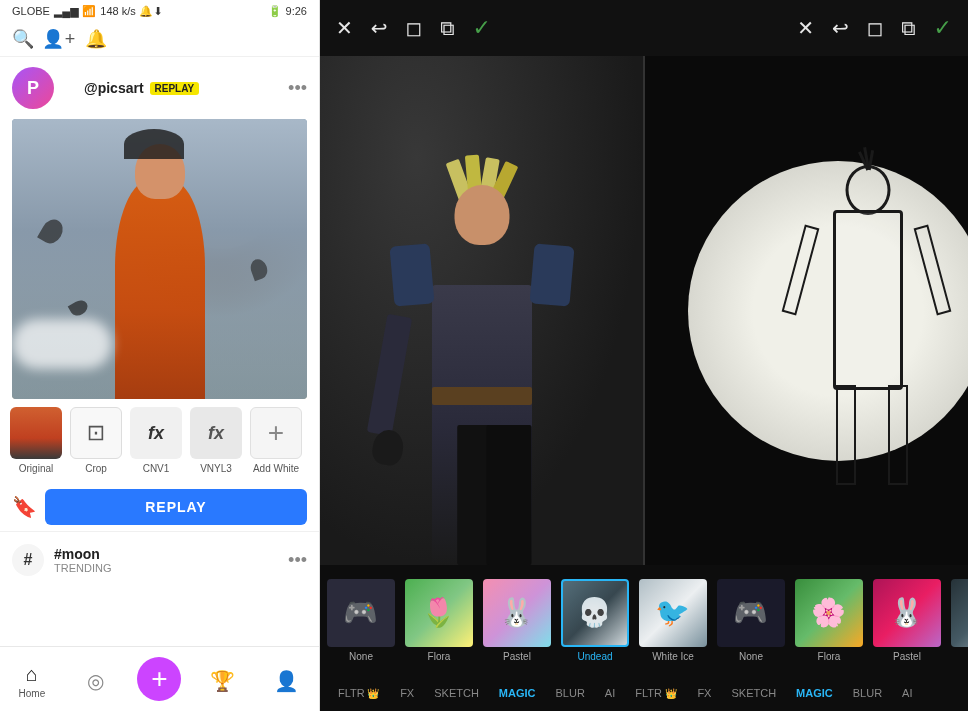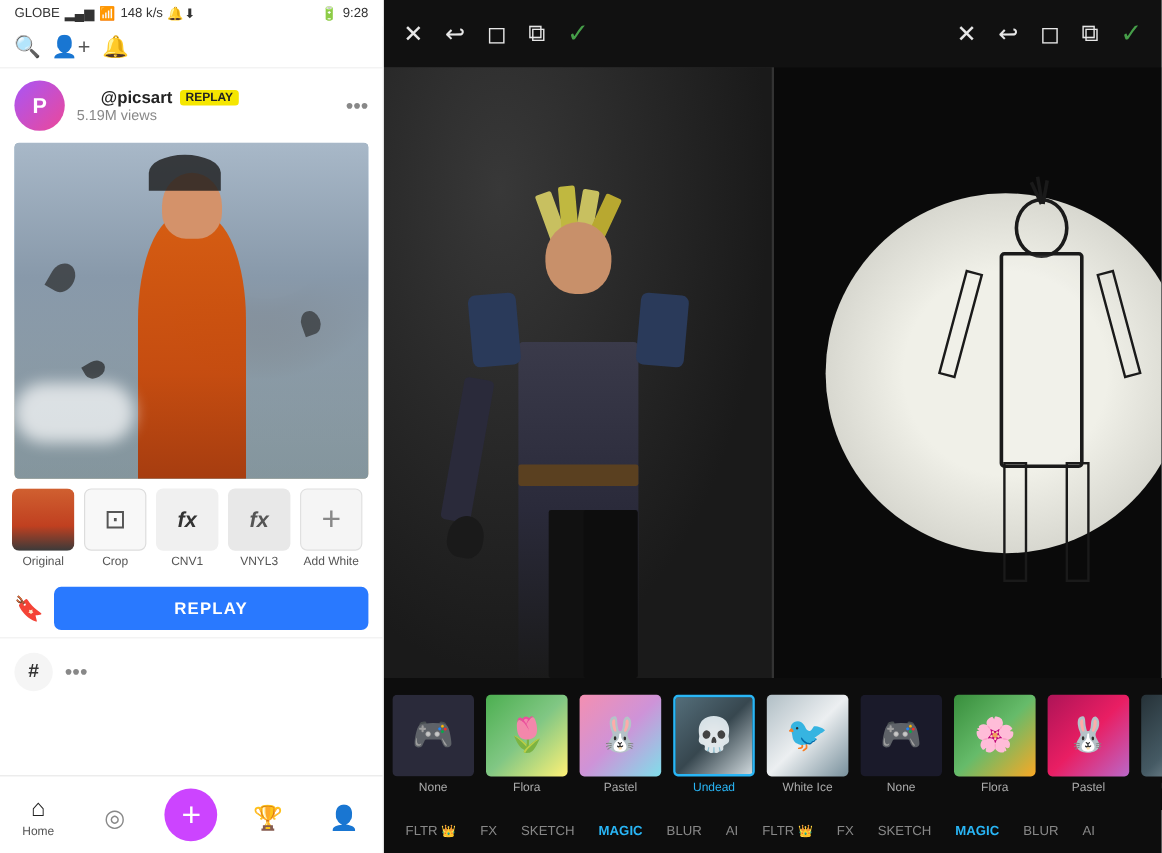--- a/index.html
+++ b/index.html
@@ -337,40 +337,39 @@
   <div class="status-bar">
     <div class="status-left">
       <span>GLOBE</span>
       <span>▂▄▆</span>
       <span>📶</span>
       <span>148 k/s</span>
       <span>🔔⬇</span>
     </div>
     <div class="status-right">
       <span>🔋</span>
-      <span>9:28</span>
+      <span>9:26</span>
     </div>
   </div>
 
   <div class="search-bar">
     <span class="search-icon">🔍</span>
     <div class="search-actions">
       <span class="search-action-btn">👤+</span>
       <span class="search-action-btn">🔔</span>
     </div>
   </div>
 
   <div class="user-info">
     <div class="avatar">P</div>
     <div class="user-details">
       <div class="username-row">
         <span class="username">@picsart</span>
         <span class="replay-badge">REPLAY</span>
       </div>
-      <div class="views">5.19M views</div>
     </div>
     <span class="more-btn">•••</span>
   </div>
 
   <div class="main-image">
     <div class="main-image-content">
 
       <div style="position:absolute;top:20px;right:30px;width:110px;height:110px;border-radius:50%;background:radial-gradient(circle,#aaa 30%,#777 60%,#555 100%);opacity:0.85;"></div>
       <div style="position:absolute;top:0;left:0;right:0;bottom:0;background:linear-gradient(180deg,#a8b8c8 0%,#8899aa 40%,rgba(200,180,150,0.3) 100%);"></div>
       <div style="position:absolute;bottom:0;left:50%;transform:translateX(-50%);width:90px;height:220px;background:linear-gradient(180deg,#dd5500 0%,#cc4400 60%,#aa3300 100%);border-radius:40% 40% 0 0;opacity:0.9;"></div>
@@ -418,20 +417,24 @@
     </div>
   </div>
 
   <div class="replay-btn-row">
     <span class="bookmark-btn">🔖</span>
     <button class="replay-btn">REPLAY</button>
   </div>
 
   <div class="trending-row">
     <div class="hash-icon">#</div>
+    <div class="trending-details">
+      <div class="trending-tag">#moon</div>
+      <div class="trending-label">TRENDING</div>
+    </div>
     <span class="more-btn">•••</span>
   </div>
 
   <div class="bottom-nav">
     <div class="nav-item">
       <span class="nav-icon active">⌂</span>
       <span class="nav-label">Home</span>
     </div>
     <div class="nav-item">
       <span class="nav-icon">◎</span>

